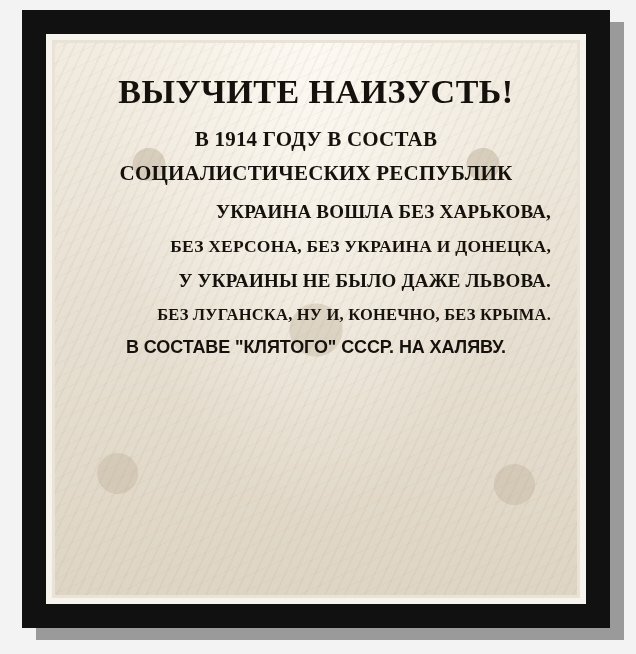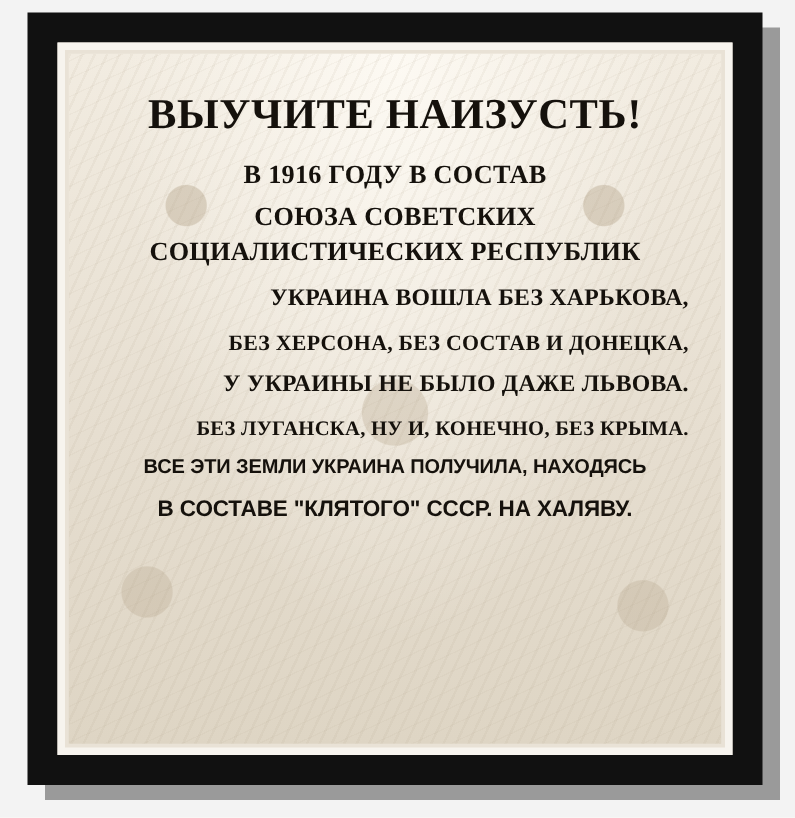--- a/index.html
+++ b/index.html
@@ -167,30 +167,28 @@
 
   <div id="poster-frame">
     <div id="poster-inner-border">
       <div id="poster-paper">
         <div id="poster-texture"></div>
 
         <div id="poster-text">
 
           <div class="headline">ВЫУЧИТЕ НАИЗУСТЬ!</div>
 
-          <div class="line sub1">В 1916 ГОДУ В СОСТАВ</div>
-          <div class="line sub2">СОЮЗА СОВЕТСКИХ</div>
+          <div class="line sub1">В 1914 ГОДУ В СОСТАВ</div>
           <div class="line sub3">СОЦИАЛИСТИЧЕСКИХ РЕСПУБЛИК</div>
 
           <div class="line body-line">УКРАИНА ВОШЛА БЕЗ ХАРЬКОВА,</div>
-          <div class="line body-line small">БЕЗ ХЕРСОНА, БЕЗ СОСТАВ И ДОНЕЦКА,</div>
+          <div class="line body-line small">БЕЗ ХЕРСОНА, БЕЗ УКРАИНА И ДОНЕЦКА,</div>
           <div class="line body-line gap-line">У УКРАИНЫ НЕ БЫЛО ДАЖЕ ЛЬВОВА.</div>
 
           <div class="line body-line smaller">БЕЗ ЛУГАНСКА, НУ И, КОНЕЧНО, БЕЗ КРЫМА.</div>
 
-          <div class="sans-line gap-line">ВСЕ ЭТИ ЗЕМЛИ УКРАИНА ПОЛУЧИЛА, НАХОДЯСЬ</div>
           <div class="sans-line last">В СОСТАВЕ "КЛЯТОГО" СССР. НА ХАЛЯВУ.</div>
 
         </div>
       </div>
     </div>
   </div>
 </div>
 
 </body></html>

